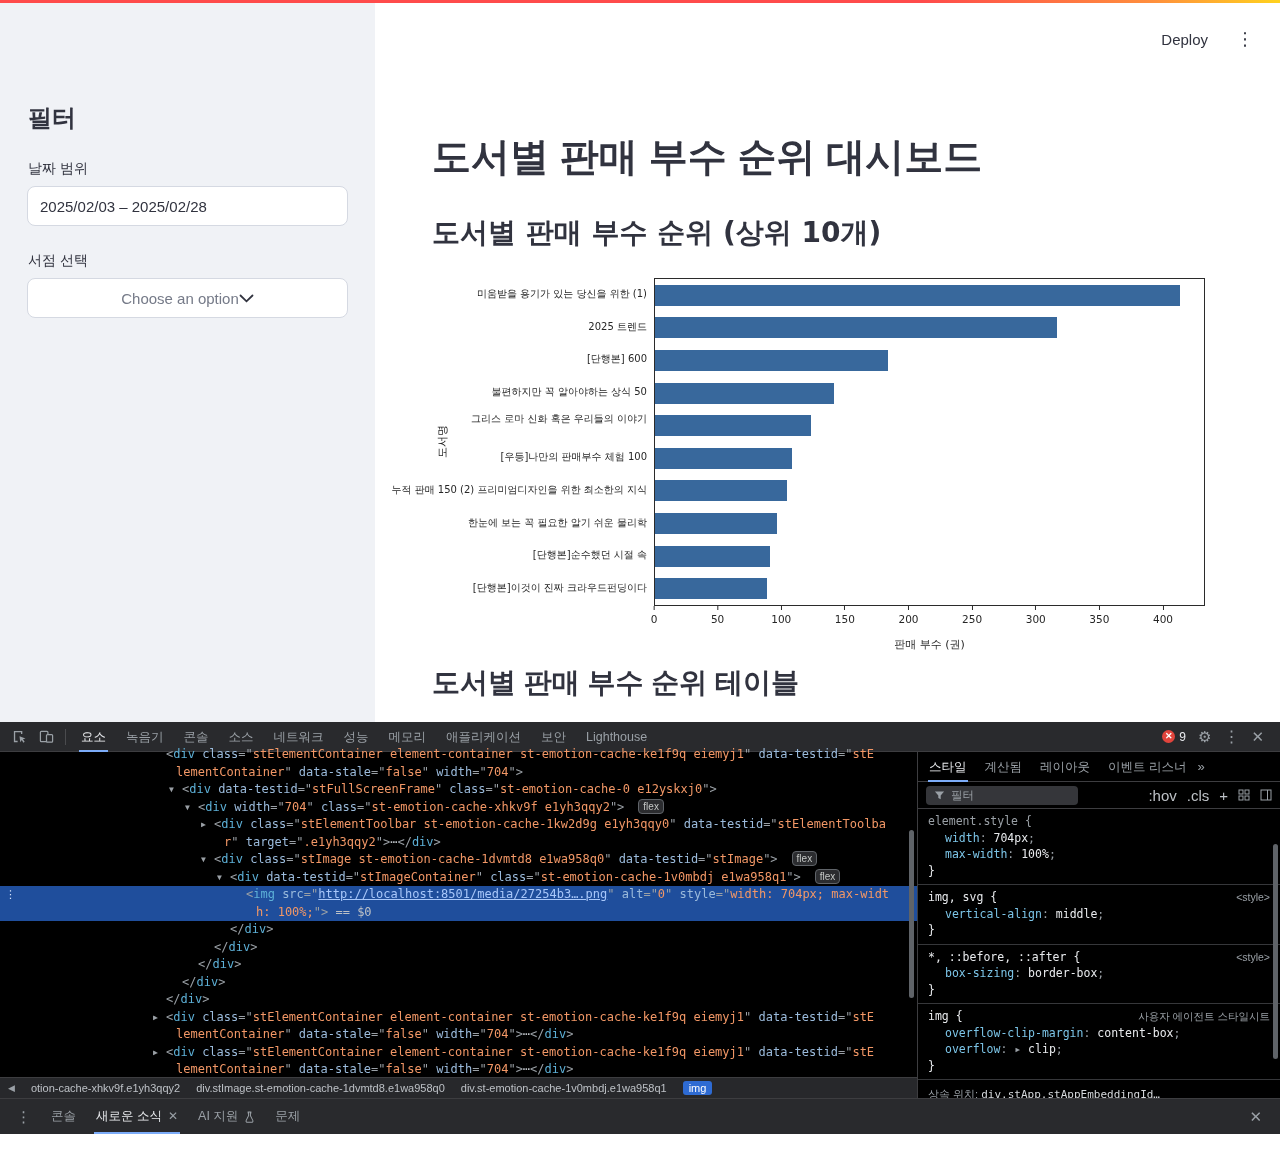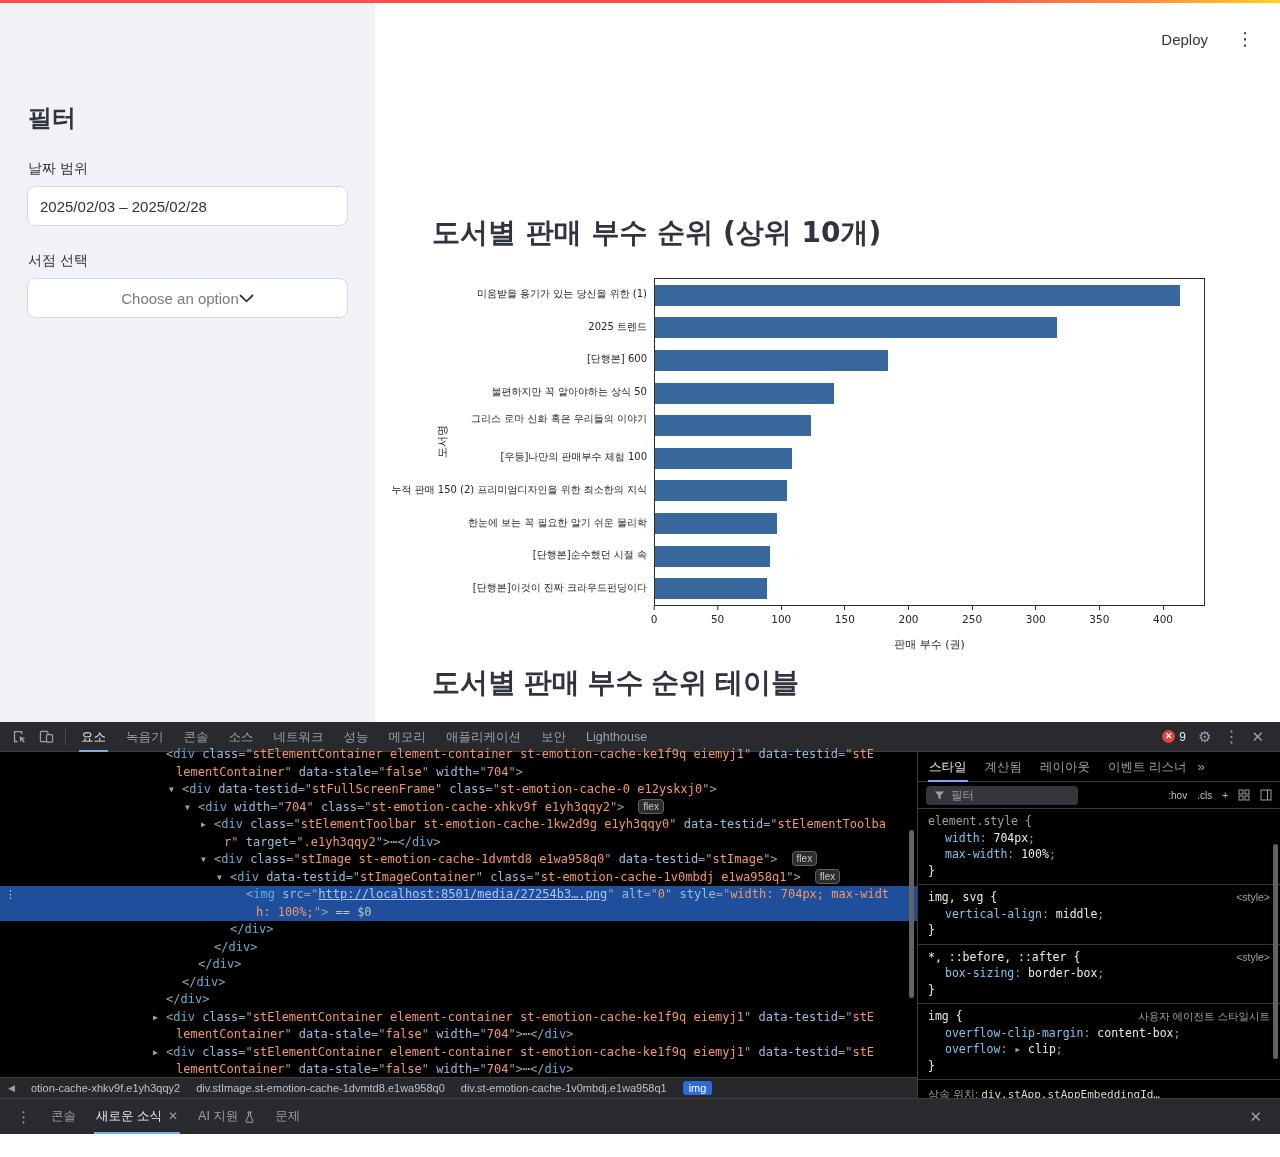--- a/index.html
+++ b/index.html
@@ -77,21 +77,21 @@
 
   .dt-rightpane{flex:1;display:flex;flex-direction:column;position:relative;overflow:hidden}
   .st-tabs{height:30px;display:flex;align-items:center;border-bottom:1px solid #3d3d40;padding:0 2px;flex:none}
   .st-tab{padding:0 9px;font-size:12.5px;color:#9aa0a6;height:30px;line-height:30px;position:relative;cursor:pointer;white-space:nowrap}
   .st-tab.active{color:#e8eaed}
   .st-tab.active::after{content:"";position:absolute;left:8px;right:8px;bottom:0;height:2px;background:#7cacf8}
   .st-more{color:#9aa0a6;font-size:13px;margin-left:2px;cursor:pointer}
   .st-filter{height:27px;display:flex;align-items:center;padding:0 8px;gap:10px;border-bottom:1px solid #3d3d40;flex:none}
   .filter-box{display:flex;align-items:center;gap:6px;background:#35363a;border-radius:4px;height:19px;padding:0 8px;
               width:152px;color:#9aa0a6;font-size:11.5px;cursor:text}
-  .pbtn{font-size:10px;color:#bdc1c6;cursor:pointer}
+  .pbtn{font-size:15px;color:#bdc1c6;cursor:pointer}
   .fic{display:flex;align-items:center;color:#9aa0a6;cursor:pointer}
   .rules{flex:1;overflow:hidden;font-family:"DejaVu Sans Mono",monospace;font-size:11.5px;line-height:16.5px}
   .rule{border-bottom:1px solid #36373a;padding:4px 10px 5px}
   .rhead{display:flex;justify-content:space-between;align-items:baseline}
   .rsel{color:#e8eaed}
   .rsel.gray{color:#9aa0a6}
   .rorigin{color:#9aa0a6;font-size:10.5px;font-family:"Liberation Sans",sans-serif;margin-left:8px;white-space:nowrap;cursor:pointer}
   .prop{padding-left:17px}
   .pname{color:#7cc5e8}
   .pval{color:#e8eaed}
@@ -132,20 +132,21 @@
       </span>
     </div>
   </aside>
 
   <div class="main">
     <div class="deploy-row">
       <span class="deploy">Deploy</span>
       <span class="kebab">⋮</span>
     </div>
 
+    <h1 class="h1">도서별 판매 부수 순위 대시보드</h1>
     <h2 class="h2 chart">도서별 판매 부수 순위 (상위 10개)</h2>
 
     <div class="chart">
       <div class="chart-ylabel">
         <span>도서명</span>
       </div>
       <div class="chart-labels">
           <div class="chart-ylab" style="top: 17.3px;">미움받을 용기가 있는 당신을 위한 (1)</div>
           <div class="chart-ylab" style="top: 49.9px;">2025 트렌드</div>
           <div class="chart-ylab" style="top: 82px;">[단행본] 600</div>

